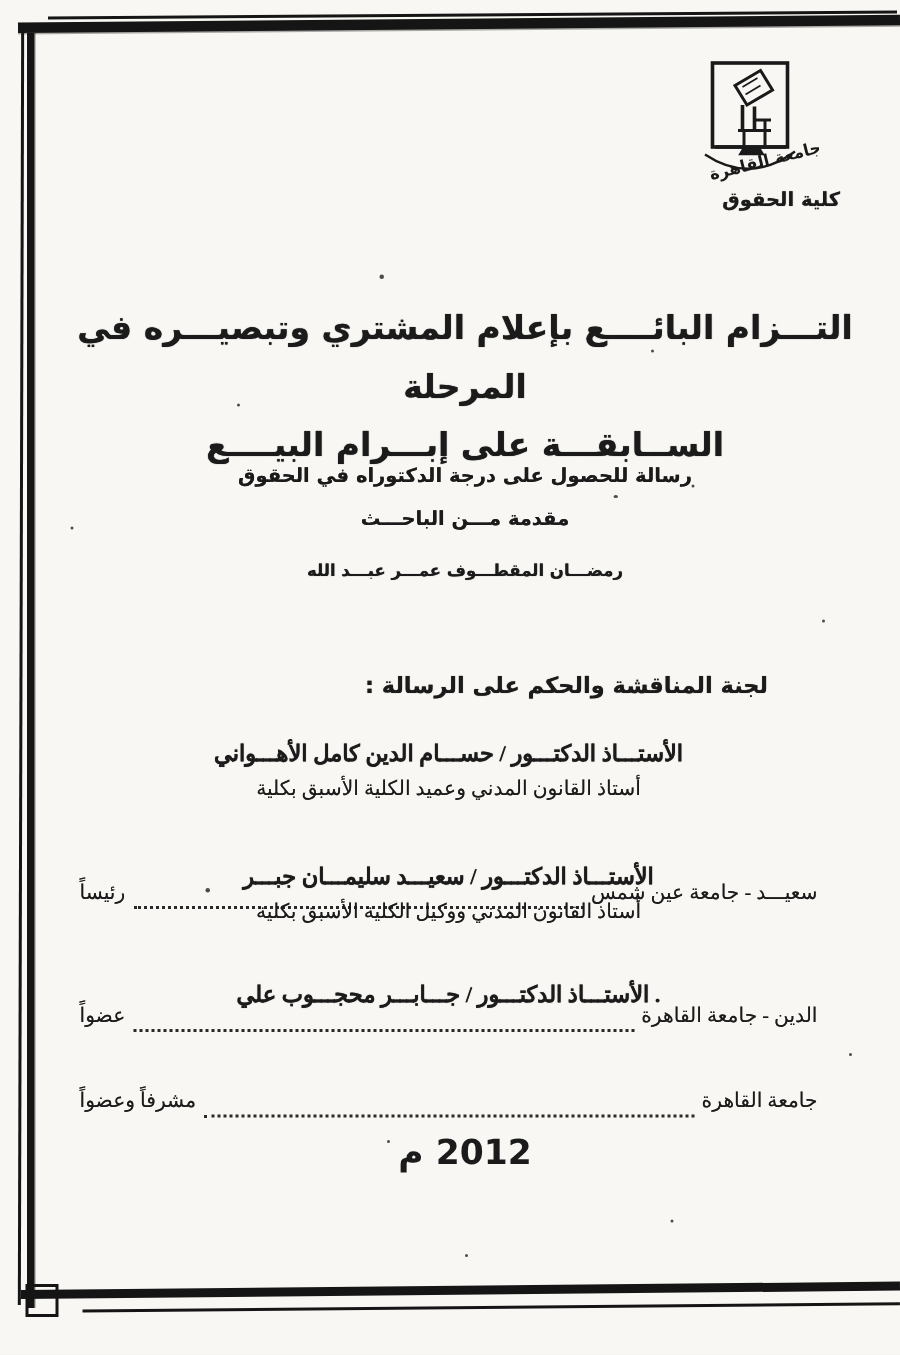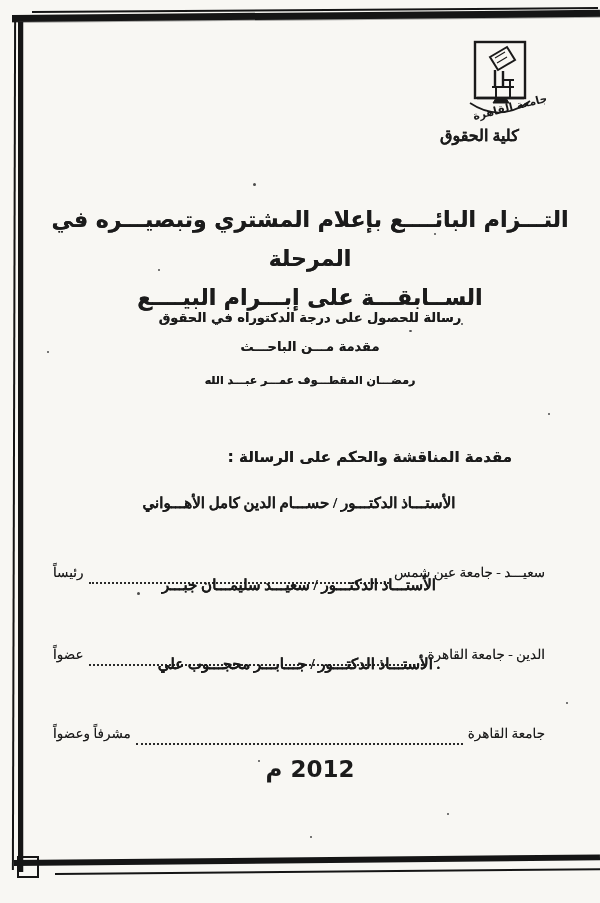--- a/index.html
+++ b/index.html
@@ -25,24 +25,23 @@
   .frame-bottom-thin{top:873px;left:55px;width:545px;height:2px;transform:rotate(-0.5deg);transform-origin:left center;}
   .frame-corner-box{
     position:absolute;top:856px;left:17px;width:18px;height:18px;
     border:2px solid #151515;background:transparent;
   }
   
   .emblem{position:absolute;top:40px;left:448px;width:104px;text-align:center;}
   .emblem svg{display:block;margin:0 auto;}
   .faculty-label{
     position:absolute;top:126px;left:440px;width:120px;
-    text-align:left;direction:rtl;
-    font-size:16px;font-weight:bold;
+    text-align:right;direction:rtl;
+    font-size:13px;font-weight:bold;
     text-shadow:0 0 0.5px rgba(0,0,0,.75);
-    font-family:Liberation Serif, serif;
   }
   
   .centered{position:absolute;left:30px;width:560px;text-align:center;direction:rtl;}
   .main-title{top:200px;font-size:22px;font-weight:bold;line-height:39px;text-shadow:0 0 0.6px rgba(0,0,0,.8);}
   .thesis-type{top:303px;font-size:13px;font-weight:bold;line-height:29px;text-shadow:0 0 0.4px rgba(0,0,0,.7);}
   .author-name{top:374px;font-size:11px;font-weight:bold;letter-spacing:.5px;text-shadow:0 0 0.5px rgba(0,0,0,.8);}
   .year{top:756px;font-size:23px;font-weight:bold;direction:rtl;}
   
   .committee-heading{
     position:absolute;top:448px;right:88px;
@@ -104,33 +103,35 @@
     <div>الســابقـــة على إبـــرام البيــــع</div>
   </div>
 
   <div class="centered thesis-type">
     <div>رسالة للحصول على درجة الدكتوراه في الحقوق</div>
     <div>مقدمة مـــن الباحـــث</div>
   </div>
 
   <div class="centered author-name">رمضـــان المقطـــوف عمـــر عبـــد الله</div>
 
-  <div class="committee-heading">مقدمة المناقشة والحكم على الرسالة :</div>
+  <div class="committee-heading">لجنة المناقشة والحكم على الرسالة :</div>
 
   <div class="member member-1">
     <div class="name">الأستـــاذ الدكتـــور /  حســـام الدين كامل الأهـــواني</div>
+    <div class="desc">أستاذ القانون المدني وعميد الكلية الأسبق بكلية</div>
     <div class="leader-row">
       <span class="affiliation">سعيـــد - جامعة عين شمس</span>
       <span class="leader"></span>
       <span class="role">رئيساً</span>
     </div>
   </div>
 
   <div class="member member-2">
     <div class="name">الأستـــاذ الدكتـــور /  سعيـــد سليمـــان جبـــر</div>
+    <div class="desc">أستاذ القانون المدني ووكيل الكلية الأسبق بكلية</div>
     <div class="leader-row">
       <span class="affiliation">الدين - جامعة القاهرة</span>
       <span class="leader"></span>
       <span class="role">عضواً</span>
     </div>
   </div>
 
   <div class="member member-3">
     <div class="name">. الأستـــاذ الدكتـــور /  جـــابـــر محجـــوب علي</div>
     <div class="leader-row">

